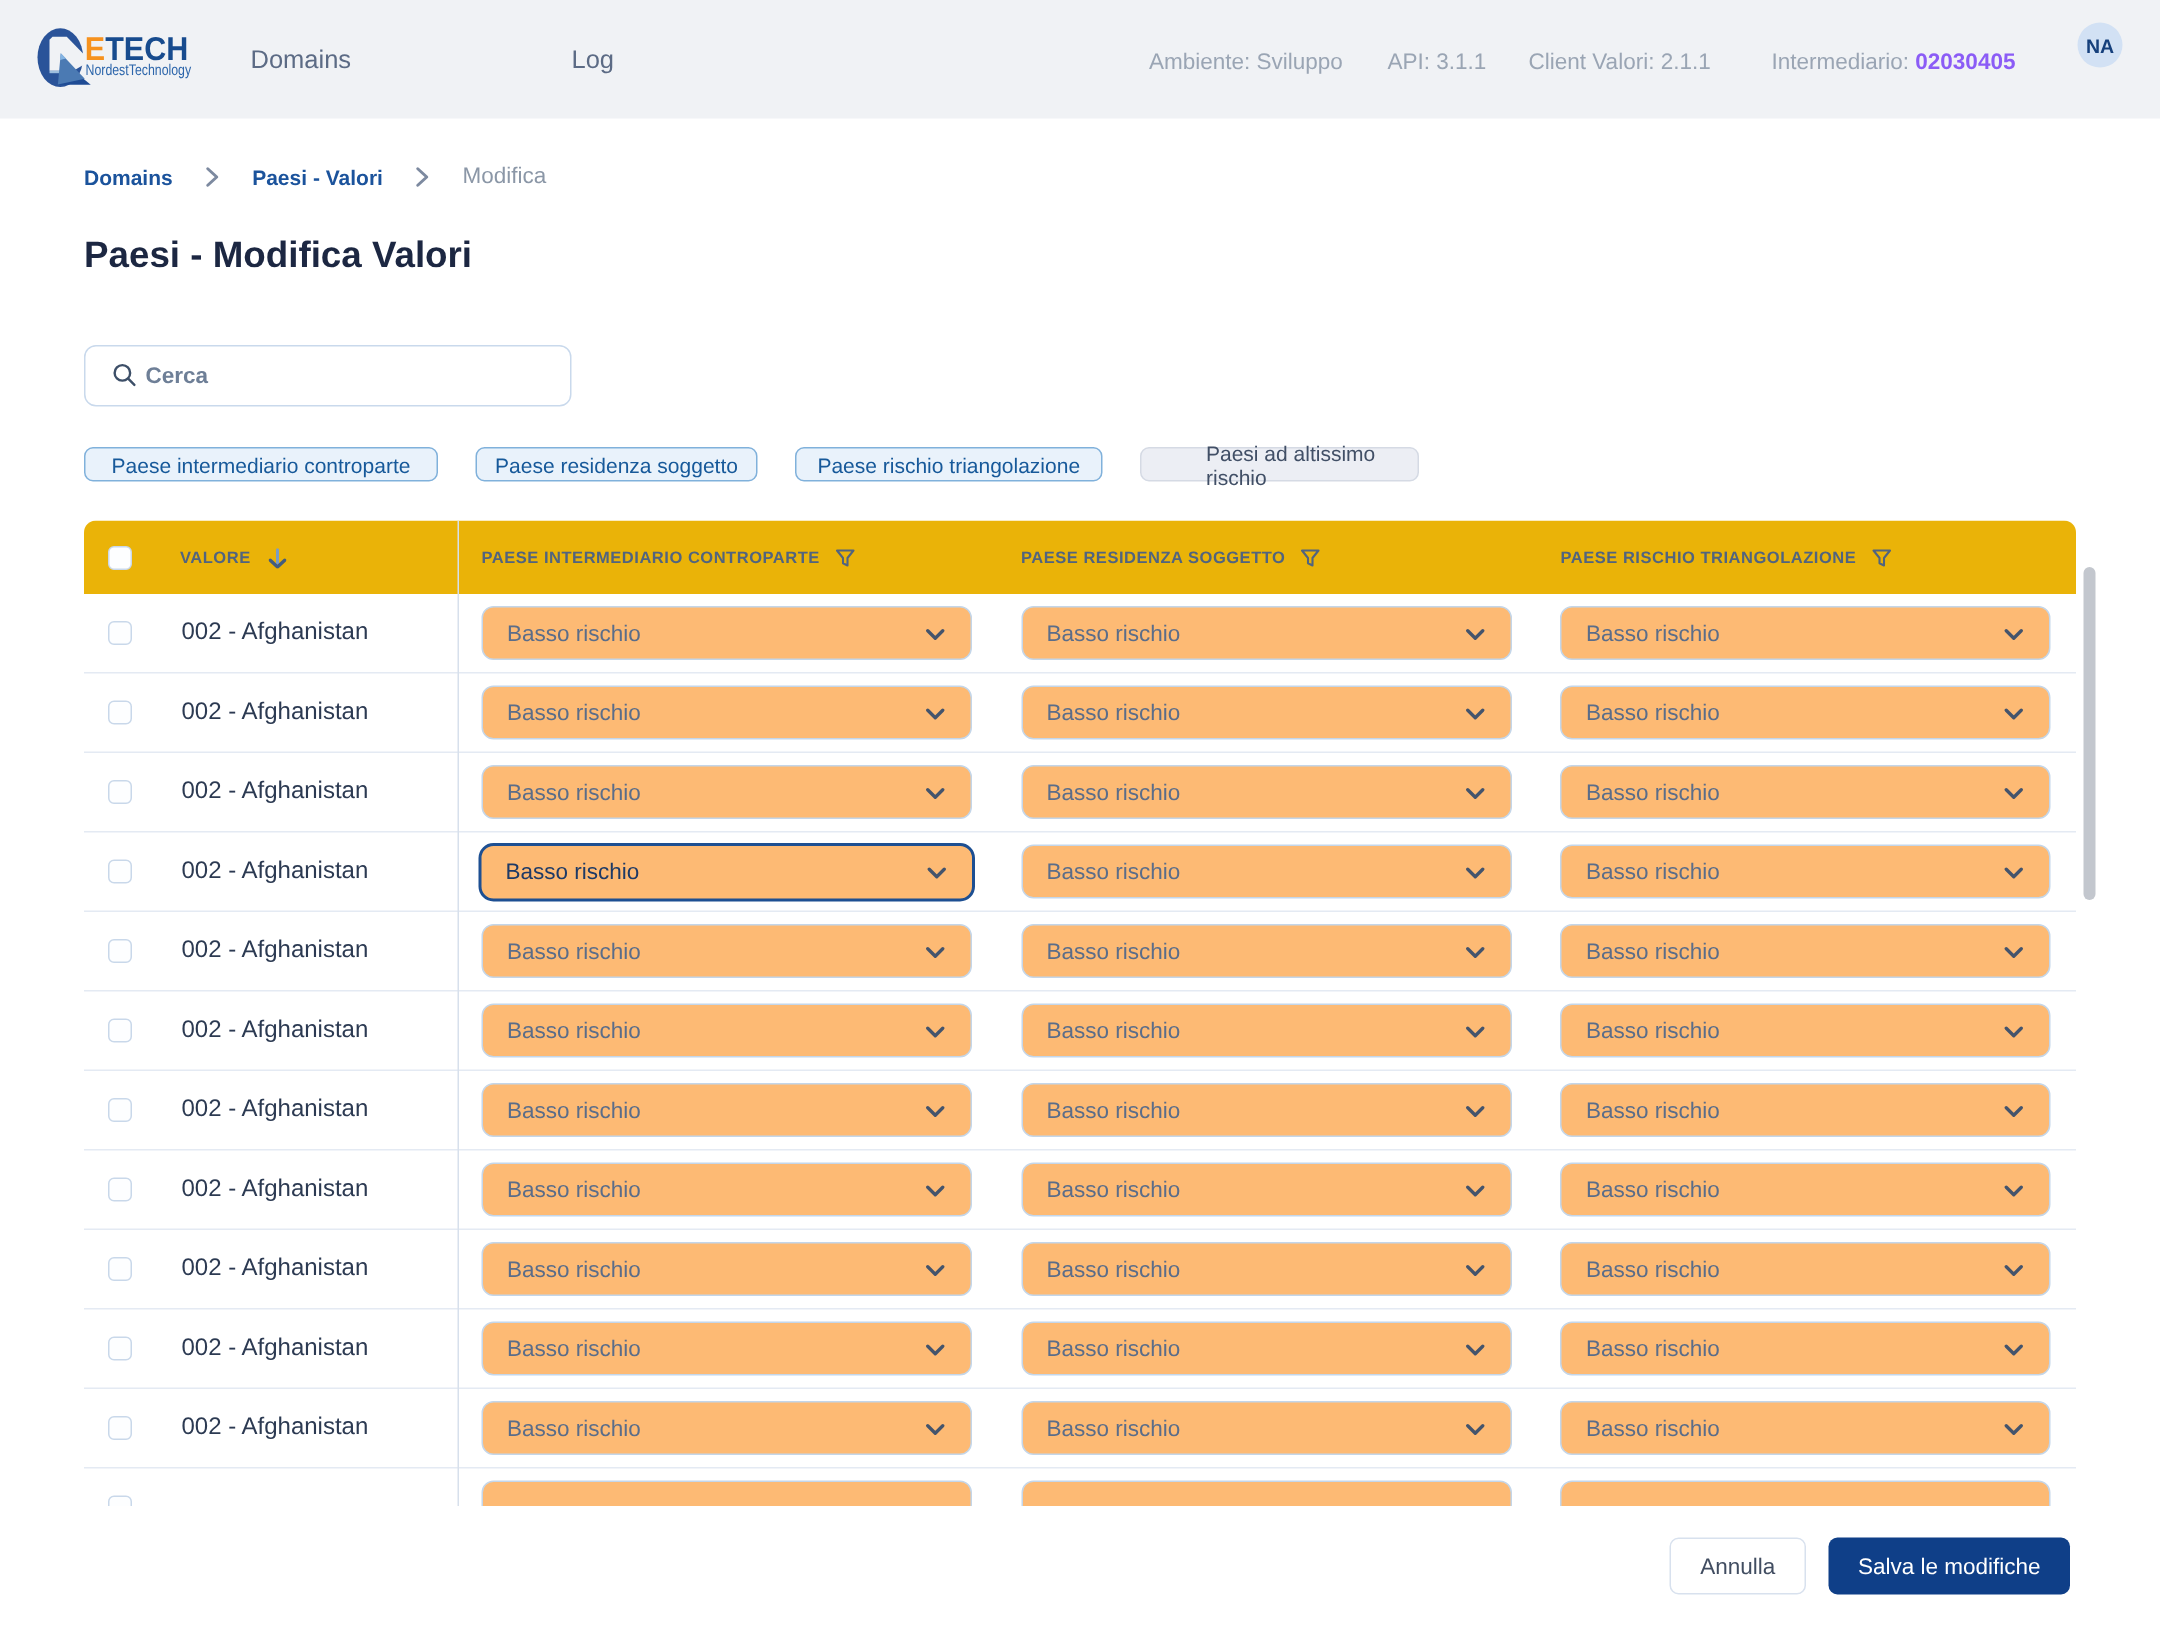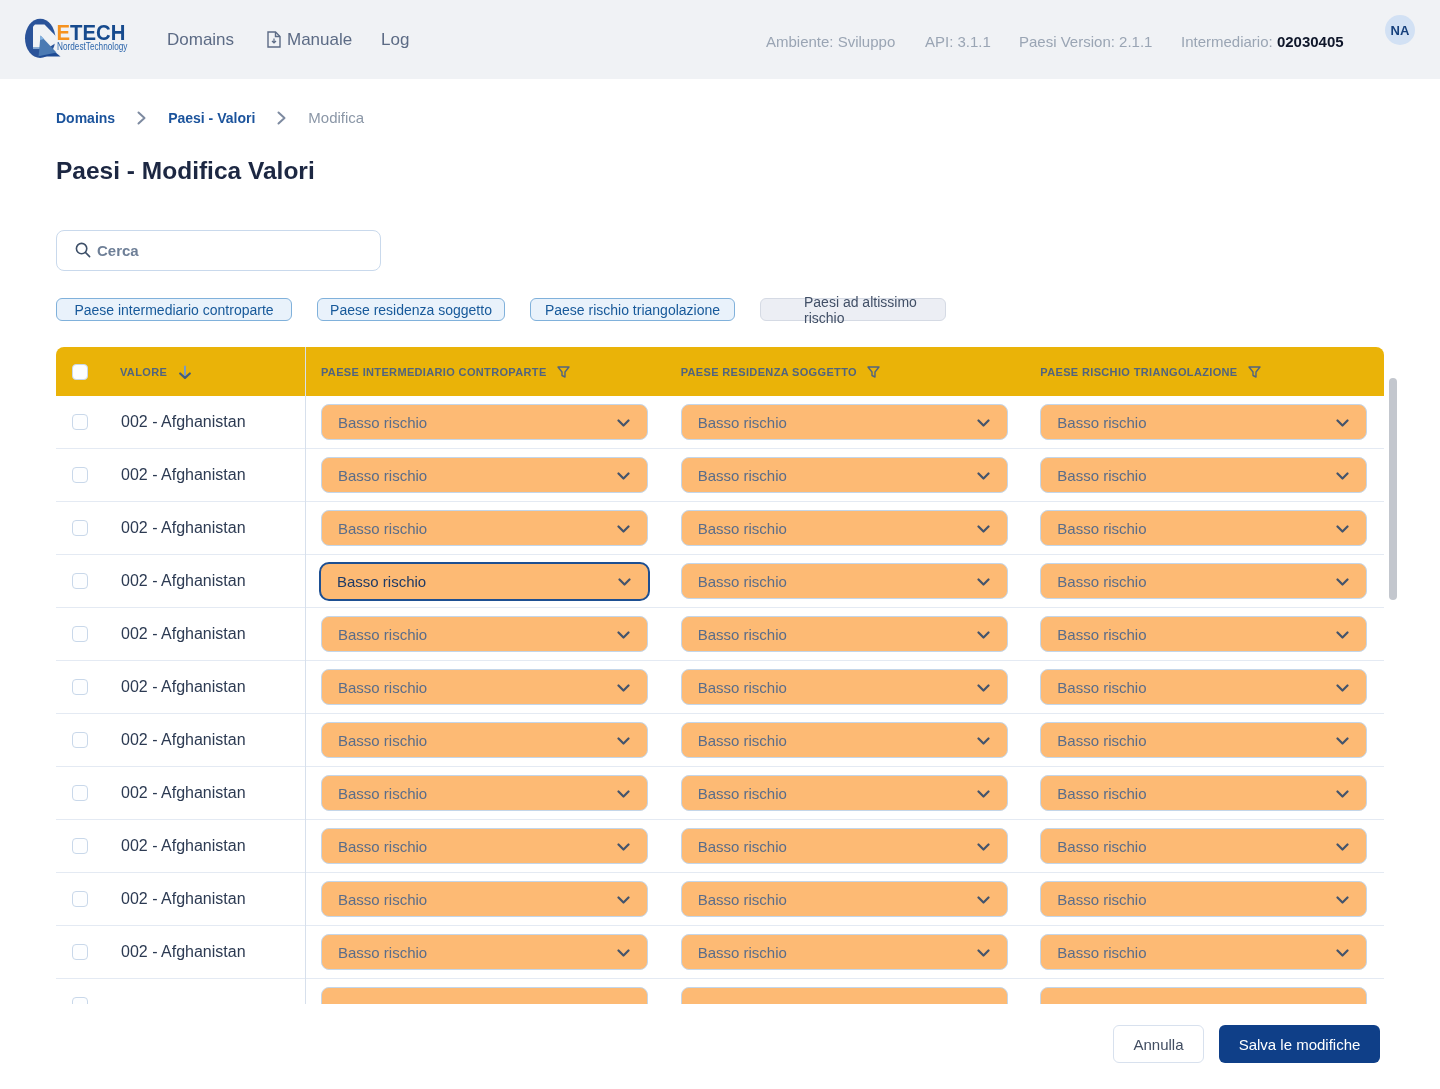--- a/index.html
+++ b/index.html
@@ -50,30 +50,25 @@
     <polygon points="16.5,21.5 20,25 16,26" fill="#85b4e2"></polygon>
     <g transform="translate(32.5,26.2) scale(0.925,1)">
       <text x="0" y="0" font-size="22" font-weight="bold" fill="#f6921e" font-family="Liberation Sans">E</text>
       <text x="14.7" y="0" font-size="22" font-weight="bold" fill="#174b8e" font-family="Liberation Sans">TECH</text>
     </g>
     <g transform="translate(33,36) scale(0.80,1)">
       <text x="0" y="0" font-size="10.3" fill="#2d66ab" font-family="Liberation Sans">NordestTechnology</text>
     </g>
   </svg>
   <div class="nav nav-dom">Domains</div>
-  <div class="nav nav-man"><svg width="14" height="17" viewBox="0 0 14 17" fill="none" stroke="#5c6b85" stroke-width="1.4" style="margin-right:6px">
-        <path d="M1 1 H8.5 L13 5.5 V16 H1 Z"></path>
-        <path d="M8.5 1 V5.5 H13"></path>
-        <path d="M7 7.5 V11.5 M5 10 L7 12 L9 10" stroke-width="1.2"></path>
-      </svg>Manuale</div>
   <div class="nav nav-log">Log</div>
   <div class="ginfo" style="left:766px;">Ambiente: Sviluppo</div>
   <div class="ginfo" style="left:925px;">API: 3.1.1</div>
-  <div class="ginfo" style="left:1019px;">Paesi Version: 2.1.1</div>
-  <div class="ginfo" style="left:1181px;">Intermediario:&nbsp;<b style="color:#0f172a">02030405</b></div>
+  <div class="ginfo" style="left:1019px;">Client Valori: 2.1.1</div>
+  <div class="ginfo" style="left:1181px;">Intermediario:&nbsp;<b style="color:#8b5cf6">02030405</b></div>
   <div class="avatar">NA</div>
 </div>
 
 <div class="crumbs">
   <a>Domains</a>
   <svg class="sep" width="9" height="14" viewBox="0 0 9 14" fill="none" stroke="#7d8aa0" stroke-width="2" stroke-linecap="round" stroke-linejoin="round">
       <path d="M1.5 1.5 L7.5 7 L1.5 12.5"></path>
     </svg>
   <a>Paesi - Valori</a>
   <svg class="sep" width="9" height="14" viewBox="0 0 9 14" fill="none" stroke="#7d8aa0" stroke-width="2" stroke-linecap="round" stroke-linejoin="round">

